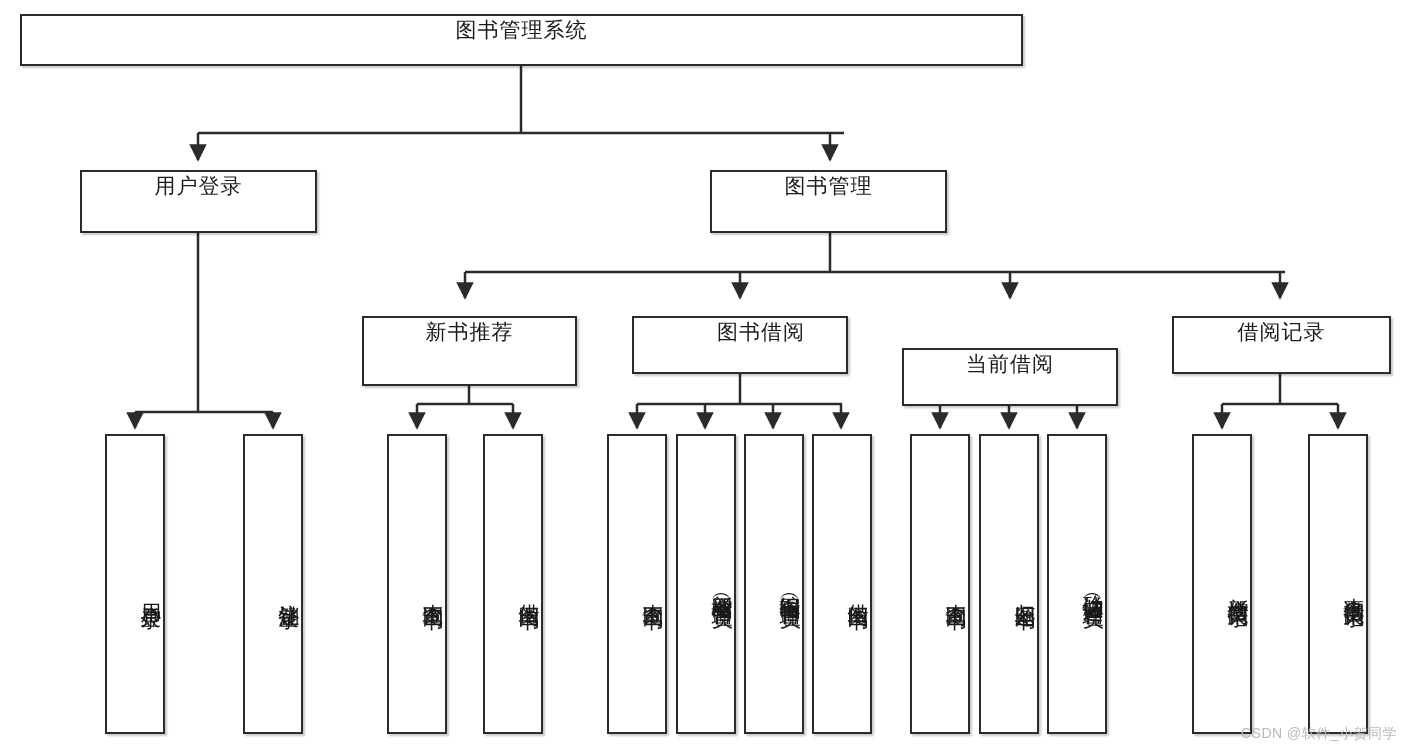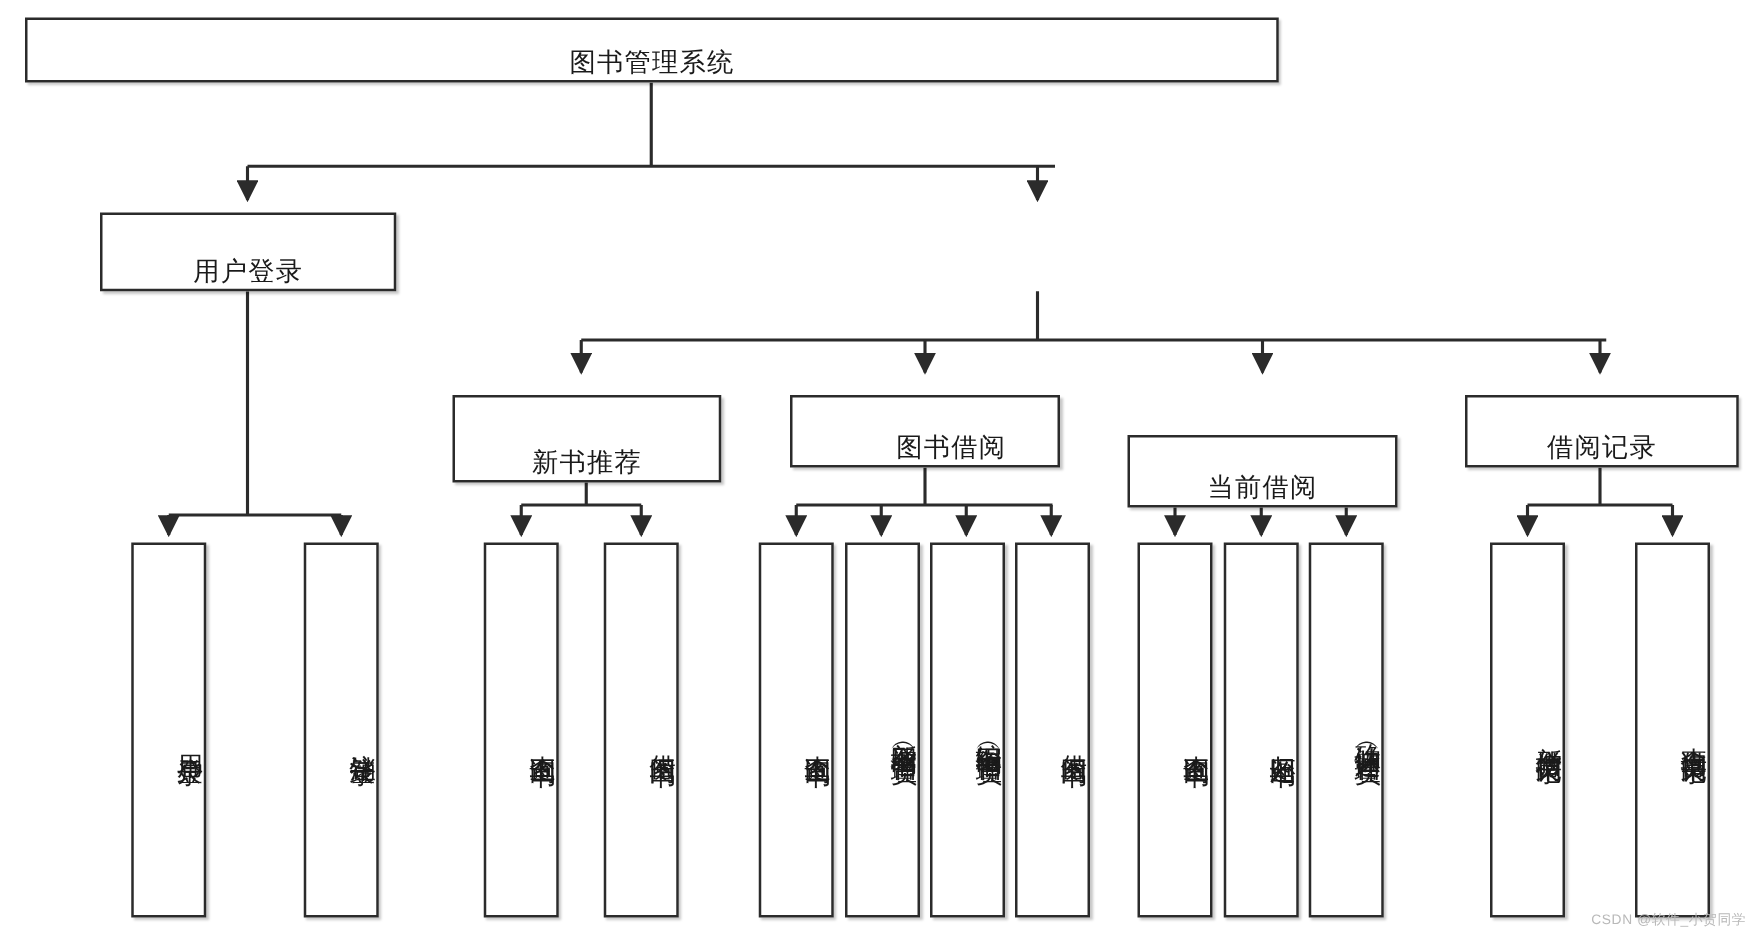--- a/index.html
+++ b/index.html
@@ -24,21 +24,21 @@
     width: 1405px;
     height: 747px;
   }
   .node {
     position: absolute;
     box-sizing: border-box;
     background: #ffffff;
     border: 2px solid #2b2b2b;
     box-shadow: 2px 2px 2px rgba(0,0,0,0.22);
     display: flex;
-    align-items: flex-end;
+    align-items: flex-start;
     justify-content: center;
     color: #1a1a1a;
     z-index: 2;
   }
   .node.horiz {
     font-size: 21px;
     letter-spacing: 1px;
   }
   .node.vert {
     writing-mode: vertical-rl;
@@ -54,21 +54,21 @@
     padding-top: 6px;
   }
   .node .label {
     display: block;
     white-space: nowrap;
   }
   .watermark {
     position: absolute;
     right: 8px;
     bottom: 4px;
-    font-size: 11px;
+    font-size: 14px;
     color: #b9b9b9;
     z-index: 3;
     letter-spacing: 0.5px;
     white-space: nowrap;
   }
 </style>
 </head>
 <body>
 
 <div id="canvas">
@@ -123,20 +123,23 @@
     </g>
   </svg>
 
   <div class="node horiz" style="left:20px; top:14px; width:1003px; height:52px;">
     <span class="label">图书管理系统</span>
   </div>
 
   <div class="node horiz" style="left:80px; top:170px; width:237px; height:63px;">
     <span class="label">用户登录</span>
   </div>
+  <div class="node horiz" style="left:710px; top:170px; width:237px; height:63px;">
+    <span class="label">图书管理</span>
+  </div>
 
   <div class="node horiz" style="left:362px; top:316px; width:215px; height:70px;font-family:Liberation Mono, monospace;">
     <span class="label">新书推荐</span>
   </div>
   <div class="node horiz" style="left:632px; top:316px; width:216px; height:58px;padding-left:42px;">
     <span class="label">图书借阅</span>
   </div>
   <div class="node horiz" style="left:902px; top:316px; width:216px; height:58px;margin-top:32px;">
     <span class="label">当前借阅</span>
   </div>

